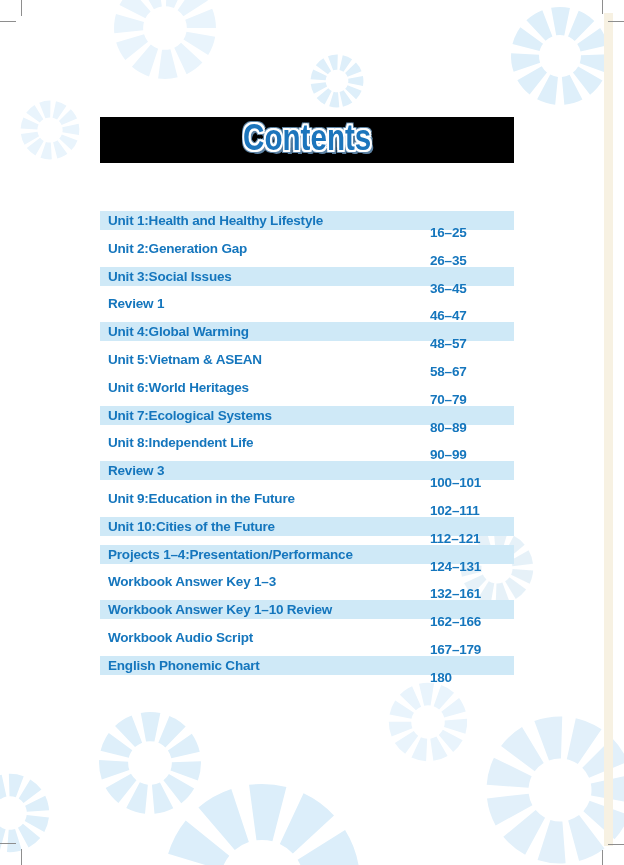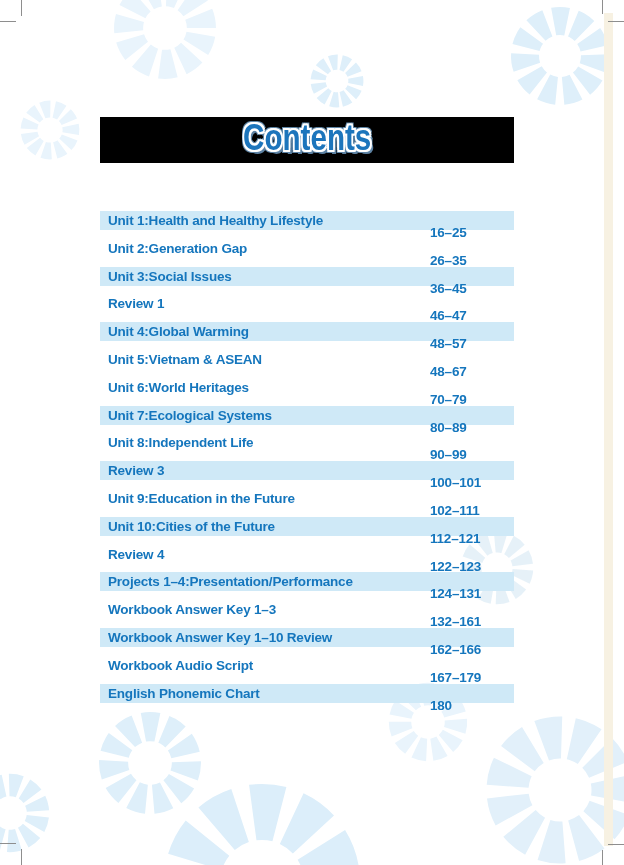--- a/index.html
+++ b/index.html
@@ -115,26 +115,25 @@
 <div class="banner">
   <span class="banner-title">Contents</span>
 </div>
 
 <div class="toc">
     <div class="row shaded"><span class="prefix">Unit 1:</span><span class="title">Health and Healthy Lifestyle</span><span class="pages">16–25</span></div>
     <div class="row"><span class="prefix">Unit 2:</span><span class="title">Generation Gap</span><span class="pages">26–35</span></div>
     <div class="row shaded"><span class="prefix">Unit 3:</span><span class="title">Social Issues</span><span class="pages">36–45</span></div>
     <div class="row"><span class="title">Review 1</span><span class="pages">46–47</span></div>
     <div class="row shaded"><span class="prefix">Unit 4:</span><span class="title">Global Warming</span><span class="pages">48–57</span></div>
-    <div class="row"><span class="prefix">Unit 5:</span><span class="title">Vietnam &amp; ASEAN</span><span class="pages">48–67</span></div>
+    <div class="row"><span class="prefix">Unit 5:</span><span class="title">Vietnam &amp; ASEAN</span><span class="pages">58–67</span></div>
     <div class="row"><span class="prefix">Unit 6:</span><span class="title">World Heritages</span><span class="pages">70–79</span></div>
     <div class="row shaded"><span class="prefix">Unit 7:</span><span class="title">Ecological Systems</span><span class="pages">80–89</span></div>
     <div class="row"><span class="prefix">Unit 8:</span><span class="title">Independent Life</span><span class="pages">90–99</span></div>
     <div class="row shaded"><span class="title">Review 3</span><span class="pages">100–101</span></div>
     <div class="row"><span class="prefix">Unit 9:</span><span class="title">Education in the Future</span><span class="pages">102–111</span></div>
     <div class="row shaded"><span class="prefix">Unit 10:</span><span class="title">Cities of the Future</span><span class="pages">112–121</span></div>
-    <div class="row"><span class="title">Review 4</span><span class="pages">122–123</span></div>
     <div class="row shaded"><span class="prefix">Projects 1–4:</span><span class="title">Presentation/Performance</span><span class="pages">124–131</span></div>
     <div class="row"><span class="title">Workbook Answer Key 1–3</span><span class="pages">132–161</span></div>
     <div class="row shaded"><span class="title">Workbook Answer Key 1–10 Review</span><span class="pages">162–166</span></div>
     <div class="row"><span class="title">Workbook Audio Script</span><span class="pages">167–179</span></div>
     <div class="row shaded"><span class="title">English Phonemic Chart</span><span class="pages">180</span></div>
   </div>
 
 </body></html>

